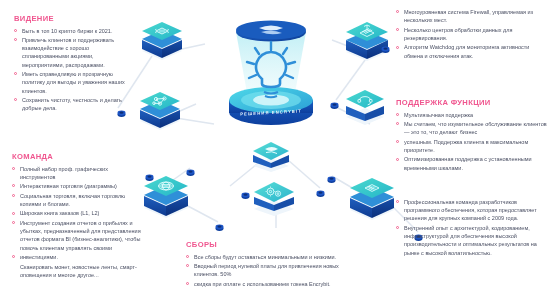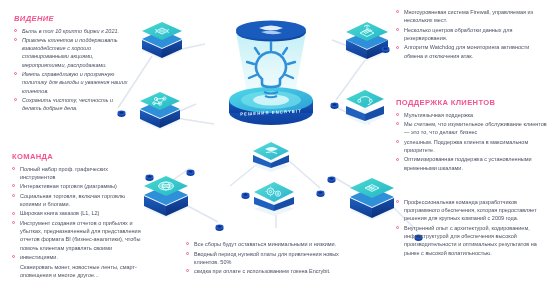--- a/index.html
+++ b/index.html
@@ -343,21 +343,21 @@
       </svg>
   </div>
   <div class="node" style="left:381px;top:40px;">
     <svg viewBox="0 0 9 9" width="9" height="9">
         <ellipse cx="4.5" cy="5.6" rx="4" ry="2.4" fill="#0f3f9e"></ellipse>
         <ellipse cx="4.5" cy="4" rx="4" ry="2.4" fill="#1d55c6"></ellipse>
         <ellipse cx="4.5" cy="3.6" rx="2" ry="1.2" fill="#0d2f78"></ellipse>
       </svg>
   </div>
 
-  <div class="section" style="left:14px;top:14px;width:118px;font-style:italic;">
+  <div class="section" style="left:14px;top:14px;width:118px;">
     <div class="sec-title">ВИДЕНИЕ</div>
     <ul class="bullets">
       <li><span class="dot"></span><span>Быть в топ 10 крипто биржи к 2021.</span></li>
       <li><span class="dot"></span><span>Привлечь клиентов и поддерживать взаимодействие с хорошо спланированными акциями, мероприятиями, распродажами.</span></li>
       <li><span class="dot"></span><span>Иметь справедливую и прозрачную политику для выгоды и уважения наших клиентов.</span></li>
       <li><span class="dot"></span><span>Сохранить чистоту, честность и делать добрые дела.</span></li>
     </ul>
   </div>
 
   <div class="section" style="left:12px;top:152px;width:132px;">
@@ -367,37 +367,38 @@
       <li><span class="dot"></span><span>Интерактивная торговля (диаграммы)</span></li>
       <li><span class="dot"></span><span>Социальная торговля, включая торговлю копиями и блогами.</span></li>
       <li><span class="dot"></span><span>Широкая книга заказов (L1, L2)</span></li>
       <li><span class="dot"></span><span>Инструмент создания отчетов о прибылях и убытках, предназначенный для представления отчетов формата BI (бизнес-аналитики), чтобы помочь клиентам управлять своими</span></li>
       <li><span class="dot"></span><span>инвестициями.</span></li>
       <li class="nodot"><span>Сканировать монет, новостные ленты, смарт-оповещения и многое другое...</span></li>
     </ul>
   </div>
 
   <div class="section" style="left:186px;top:240px;width:178px;">
+    <div class="sec-title">СБОРЫ</div>
     <ul class="bullets">
       <li><span class="dot"></span><span>Все сборы будут оставаться минимальными и низкими.</span></li>
       <li><span class="dot"></span><span>Вводный период нулевой платы для привлечения новых клиентов. 50%</span></li>
       <li><span class="dot"></span><span>скидка при оплате с использованием токена Encrybit.</span></li>
     </ul>
   </div>
 
   <div class="section" style="left:396px;top:8px;width:152px;">
     <ul class="bullets">
       <li><span class="dot"></span><span>Многоуровневая система Firewall, управляемая из нескольких мест.</span></li>
       <li><span class="dot"></span><span>Несколько центров обработки данных для резервирования.</span></li>
       <li><span class="dot"></span><span>Алгоритм Watchdog для мониторинга активности обмена и отключения атак.</span></li>
     </ul>
   </div>
 
   <div class="section" style="left:396px;top:98px;width:152px;">
-    <div class="sec-title">ПОДДЕРЖКА КЛИЕНТОВ</div>
+    <div class="sec-title">ПОДДЕРЖКА ФУНКЦИИ</div>
     <ul class="bullets">
       <li><span class="dot"></span><span>Мультиязычная поддержка</span></li>
       <li><span class="dot"></span><span>Мы считаем, что изумительное обслуживание клиентов — это то, что делают бизнес</span></li>
       <li><span class="dot"></span><span>успешным. Поддержка клиента в максимальном приоритете.</span></li>
       <li><span class="dot"></span><span>Оптимизированная поддержка с установленными временными шкалами.</span></li>
     </ul>
   </div>
 
   <div class="section" style="left:396px;top:198px;width:152px;">
     <ul class="bullets">

